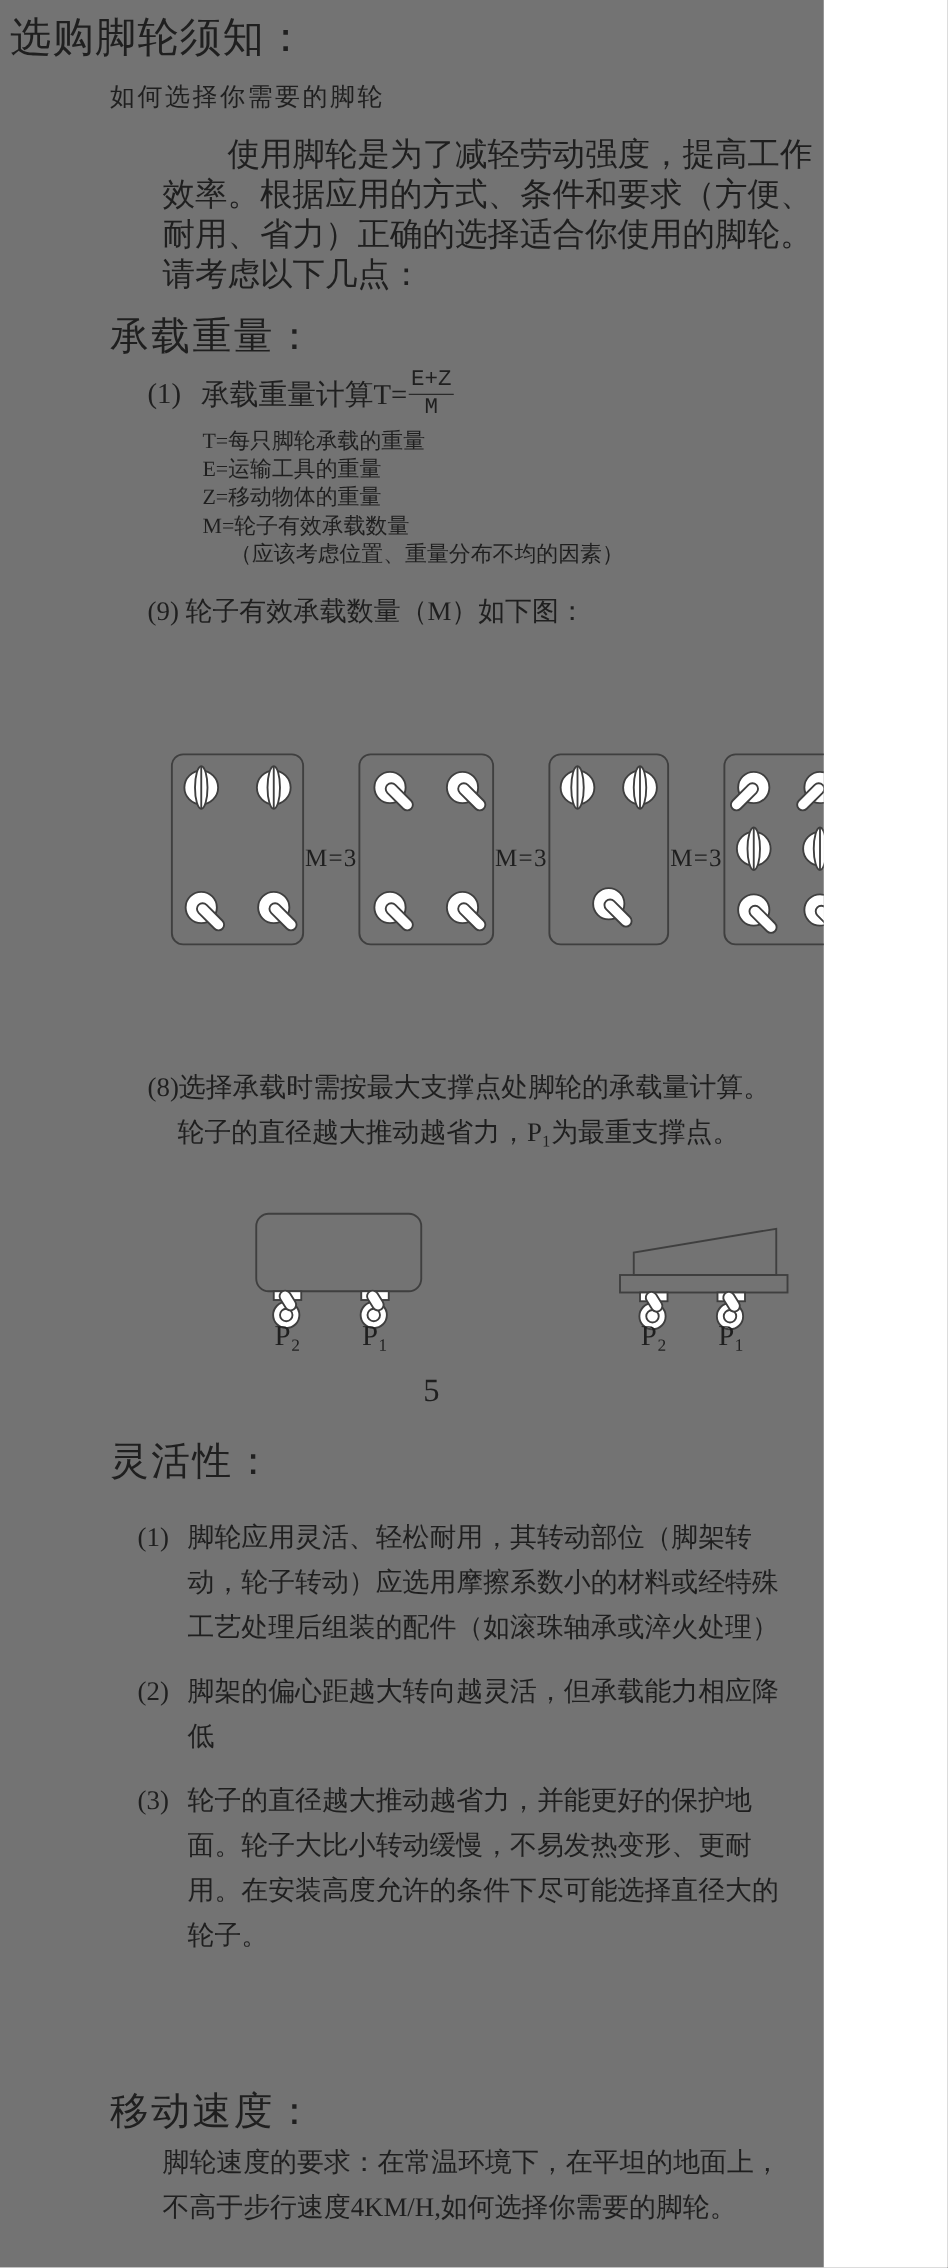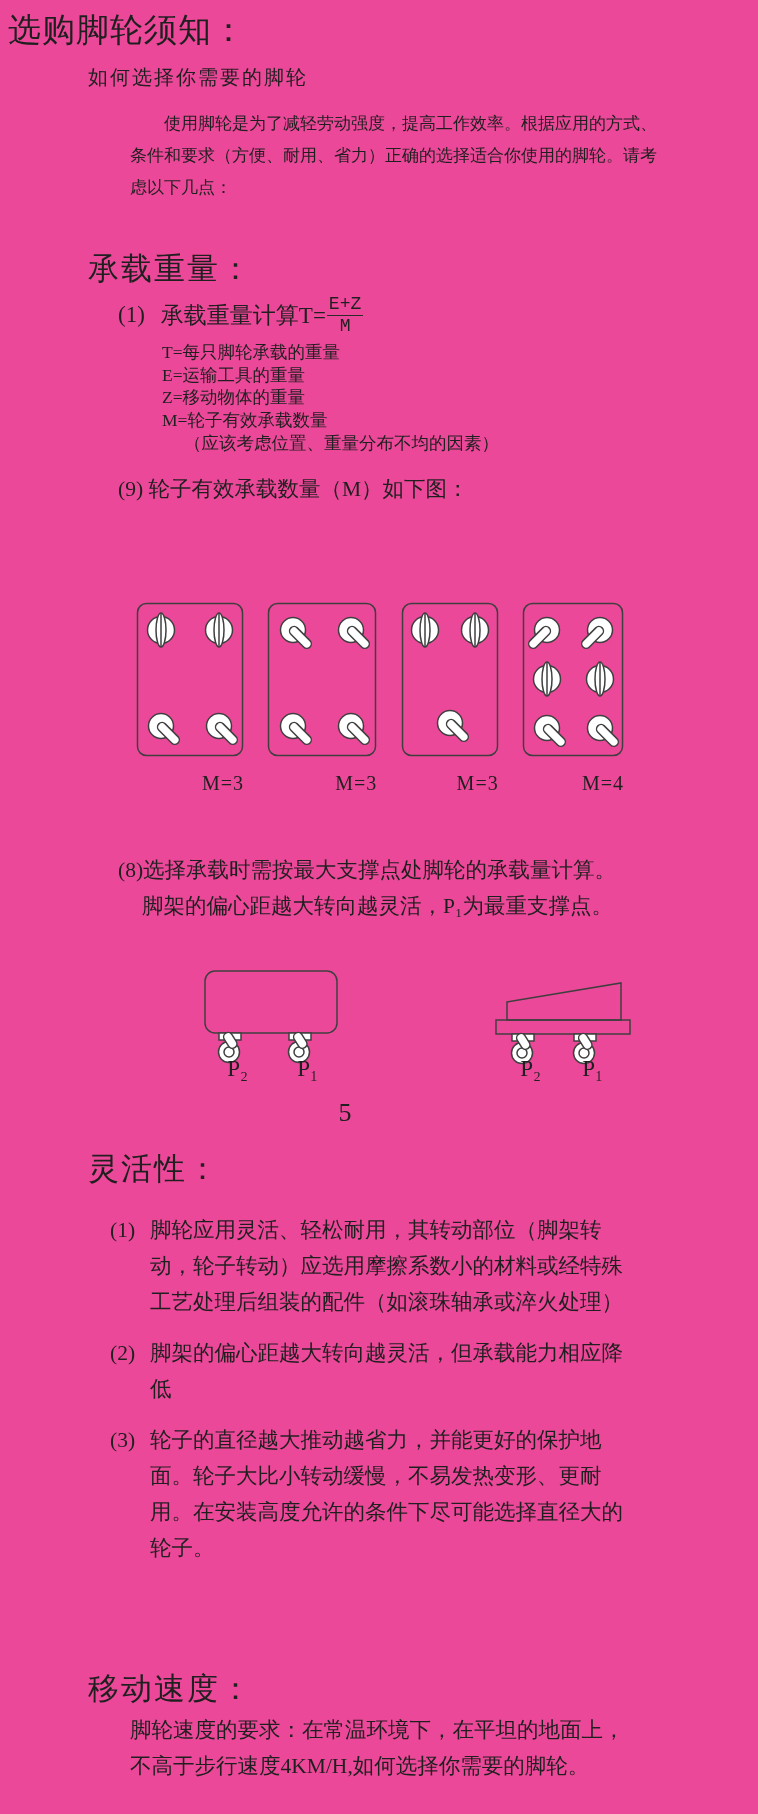--- a/index.html
+++ b/index.html
@@ -1,45 +1,45 @@
 <!DOCTYPE html>
 <html><head>
 <meta charset="utf-8">
 <style>
   html,body{margin:0;padding:0;background:#ffffff;}
   .page{
     position:relative;
-    width:758px;height:1814px;
-    background:#ec4899;
+    width:659px;height:1814px;
+    background:#737373;
     color:#1f1f1f;
     font-family:"Liberation Serif","DejaVu Serif",serif;
     overflow:hidden;
   }
   .abs{position:absolute;}
   .doc-title{left:8px;top:8px;font-size:33px;letter-spacing:1px;}
   .h2{left:88px;top:64px;font-size:20px;letter-spacing:2px;}
-  .intro{left:130px;top:108px;width:532px;font-size:17px;line-height:32px;text-indent:2em;}
+  .intro{left:130px;top:108px;width:532px;font-size:26px;line-height:32px;text-indent:2em;}
   .h3{font-size:31px;letter-spacing:2px;}
   .h3-load{left:88px;top:248px;}
   .h3-flex{left:88px;top:1148px;}
   .h3-speed{left:88px;top:1668px;}
   .formula-row{left:118px;top:294px;display:flex;align-items:center;font-size:23px;}
   .formula-row .marker{margin-right:16px;}
   .frac{display:inline-flex;flex-direction:column;align-items:center;font-size:18px;line-height:1.15;margin-left:1px;font-family:Liberation Mono, monospace;}
   .frac .fn{border-bottom:1.5px solid #2a2a2a;padding:0 2px;}
   .frac .fd{padding:0 2px;}
   .defs{left:162px;top:341px;font-size:17.5px;line-height:22.5px;}
   .defs-note{left:184px;top:431px;font-size:17.5px;}
   .item2{left:118px;top:474px;font-size:21.5px;}
   .m-row{left:136px;top:602px;width:488px;display:flex;justify-content:space-between;align-items:flex-start;}
-  .m-col{display:flex;flex-direction:column;align-items:flex-end;}
+  .m-col{display:flex;flex-direction:row;align-items:center;}
   .m-label{margin-top:15px;font-size:20px;letter-spacing:1px;}
   .item3{left:118px;top:852px;font-size:21.5px;line-height:36px;}
   .item3 .l2{padding-left:24px;}
-  .p-label{font-size:23px;width:36px;text-align:right;}
+  .p-label{font-size:23px;width:36px;text-align:center;}
   .page-num{left:330px;top:1098px;width:30px;text-align:center;font-size:26px;}
   .numlist{left:110px;top:1212px;width:528px;font-size:21.5px;line-height:36px;}
   .numitem{display:flex;margin-bottom:15px;}
   .numitem .marker{width:40px;flex:0 0 40px;}
   .numitem .txt{flex:1;}
   .speed-body{left:130px;top:1712px;width:506px;font-size:21.5px;line-height:36px;}
   .s{fill:none;stroke:#3f3f3f;stroke-width:1.5;}
   .w{fill:#ffffff;stroke:#3f3f3f;stroke-width:1.5;}
   svg{display:block;overflow:visible;}
 </style>
@@ -138,21 +138,21 @@
         <use href="#wheel-fixed" x="78" y="77"></use>
         <use href="#caster-dr" x="25" y="126"></use>
         <use href="#caster-dr" x="78" y="126"></use>
       </svg>
       <div class="m-label">M=4</div>
     </div>
   </div>
 
   <div class="abs item3">
     <div>(8)选择承载时需按最大支撑点处脚轮的承载量计算。</div>
-    <div class="l2">脚架的偏心距越大转向越灵活，P₁为最重支撑点。</div>
+    <div class="l2">轮子的直径越大推动越省力，P₁为最重支撑点。</div>
   </div>
 
   <svg class="abs" style="left:200px;top:968px" width="145" height="100" viewBox="0 0 145 100">
     <rect class="s" x="5" y="3" width="132" height="62" rx="10"></rect>
     <use href="#caster-side" x="30" y="65"></use>
     <use href="#caster-side" x="100" y="65"></use>
   </svg>
   <div class="abs p-label" style="left:212px;top:1056px">P₂</div>
   <div class="abs p-label" style="left:282px;top:1056px">P₁</div>
 

